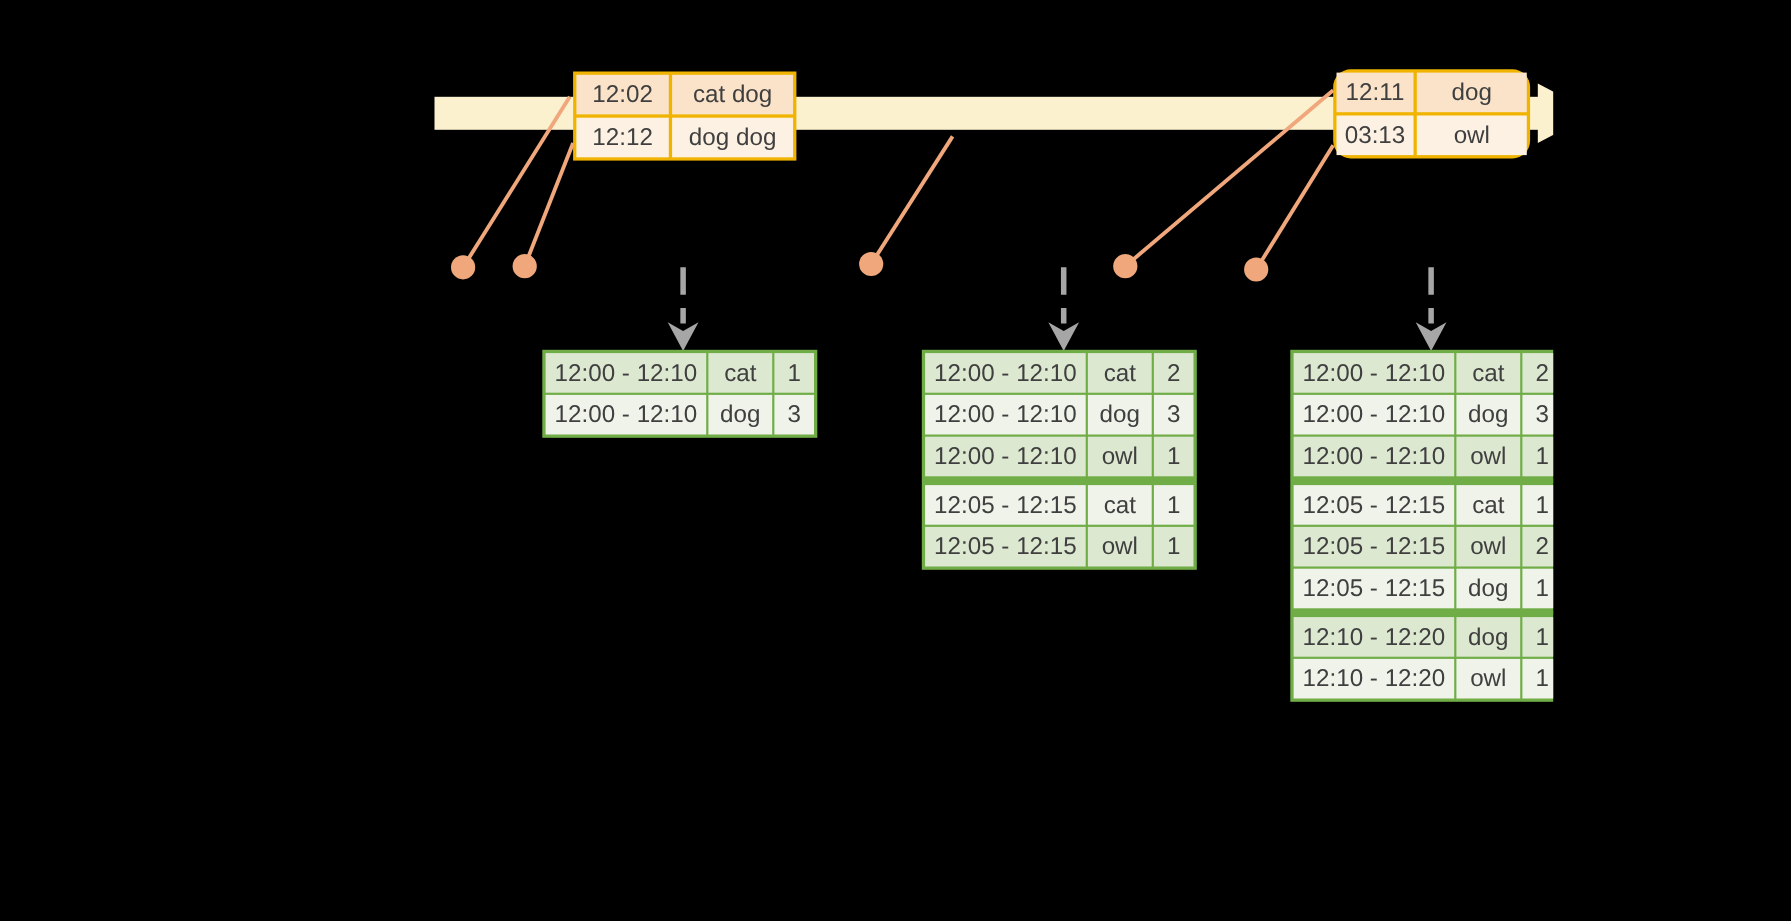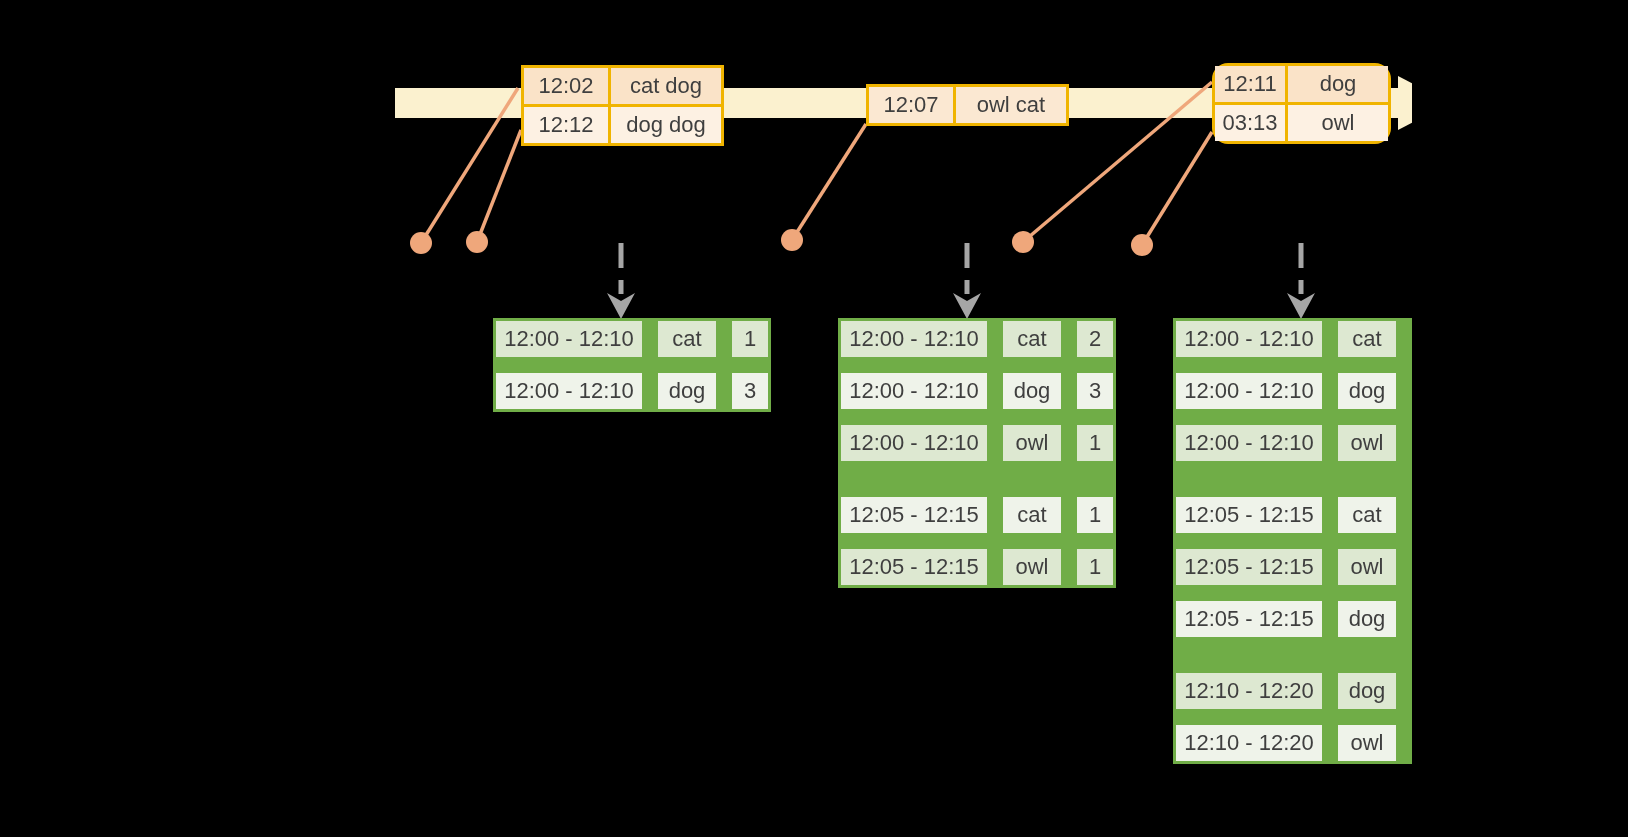--- a/index.html
+++ b/index.html
@@ -20,21 +20,21 @@
   .trig-head{fill:var(--trigger-arrow);}
   
   .etable{position:absolute;display:grid;gap:3px;padding:3px;background:var(--event-border);}
   .t1{left:521px;top:65px;grid-template-columns:84px 110px;}
   .t2{left:866px;top:84px;grid-template-columns:84px 110px;}
   .t3{left:1212px;top:63px;grid-template-columns:70px 100px;border-radius:16px;}
   .etable .dark{background:var(--event-row-dark);}
   .etable .light{background:var(--event-row-light);}
   .t2 .dark{background:var(--event-row-single);}
   
-  .rtable{position:absolute;display:grid;grid-template-columns:146px 58px 36px;gap:16px;padding:3px;background:var(--result-border);}
+  .rtable{position:absolute;display:grid;grid-template-columns:146px 58px 36px;gap:2px;padding:3px;background:var(--result-border);}
   .rA{left:493px;top:318px;}
   .rB{left:838px;top:318px;}
   .rC{left:1173px;top:318px;}
   .rtable .dark{background:var(--result-row-dark);}
   .rtable .light{background:var(--result-row-light);}
   .cell{display:flex;align-items:center;justify-content:center;height:36px;font-size:22px;line-height:1;}
   .group-sep{grid-column:1 / -1;height:4px;background:var(--result-border);}
 </style>
 </head>
 <body>
@@ -63,24 +63,20 @@
     <polygon class="trig-head" points="953,293 967,301 981,293 967,319"></polygon>
     <line class="trig" x1="1301" y1="243" x2="1301" y2="294"></line>
     <polygon class="trig-head" points="1287,293 1301,301 1315,293 1301,319"></polygon>
   </svg>
 
   <div class="etable t1">
       <div class="cell dark">12:02</div>
       <div class="cell dark">cat dog</div>
       <div class="cell light">12:12</div>
       <div class="cell light">dog dog</div>
-    </div>
-  <div class="etable t2">
-      <div class="cell dark">12:07</div>
-      <div class="cell dark">owl cat</div>
     </div>
   <div class="etable t3">
       <div class="cell dark">12:11</div>
       <div class="cell dark">dog</div>
       <div class="cell light">03:13</div>
       <div class="cell light">owl</div>
     </div>
 
   <div class="rtable rA">
       <div class="cell dark">12:00 - 12:10</div>

